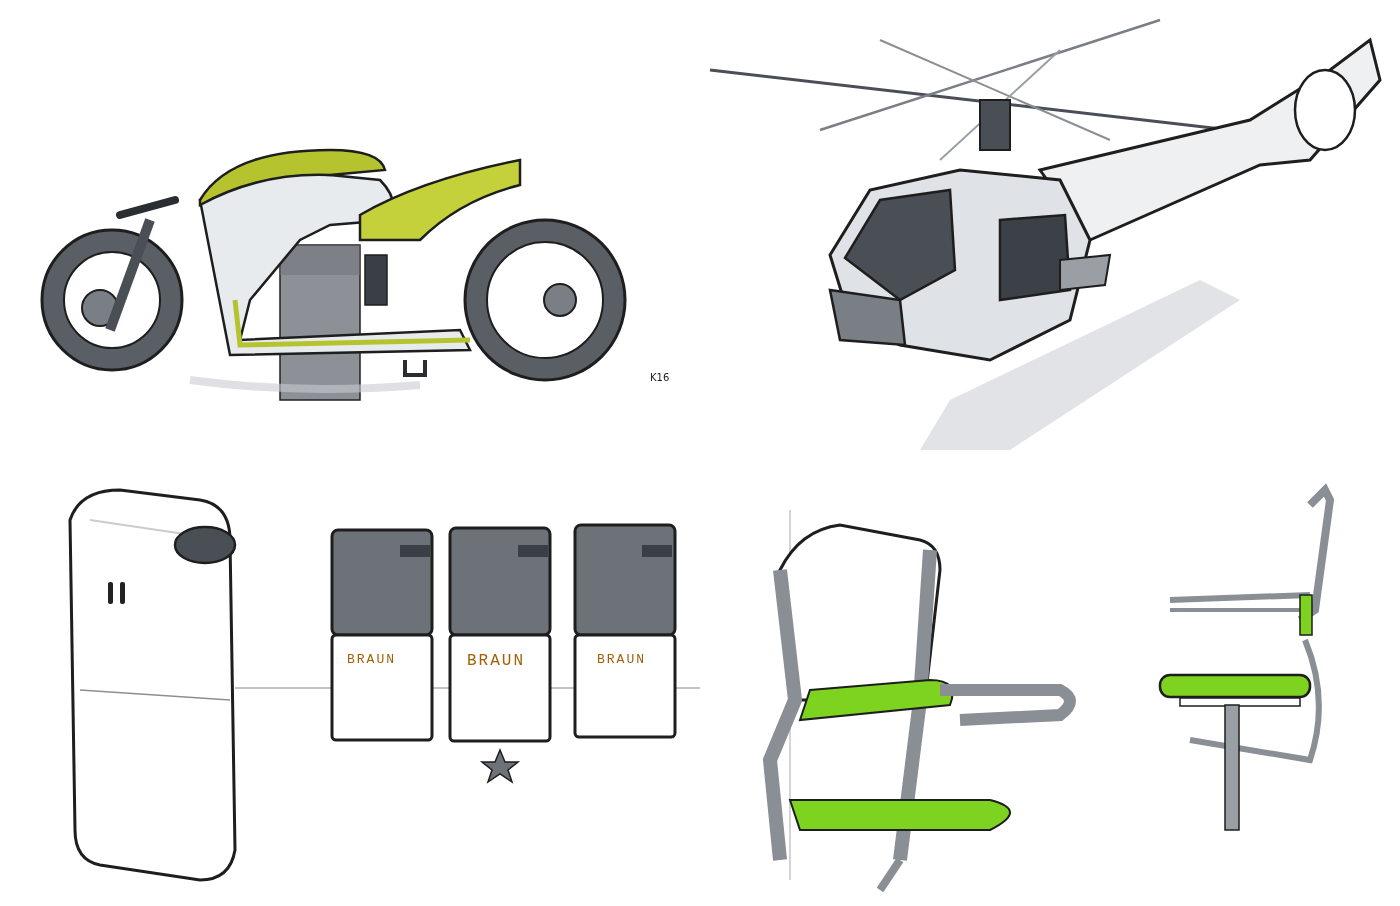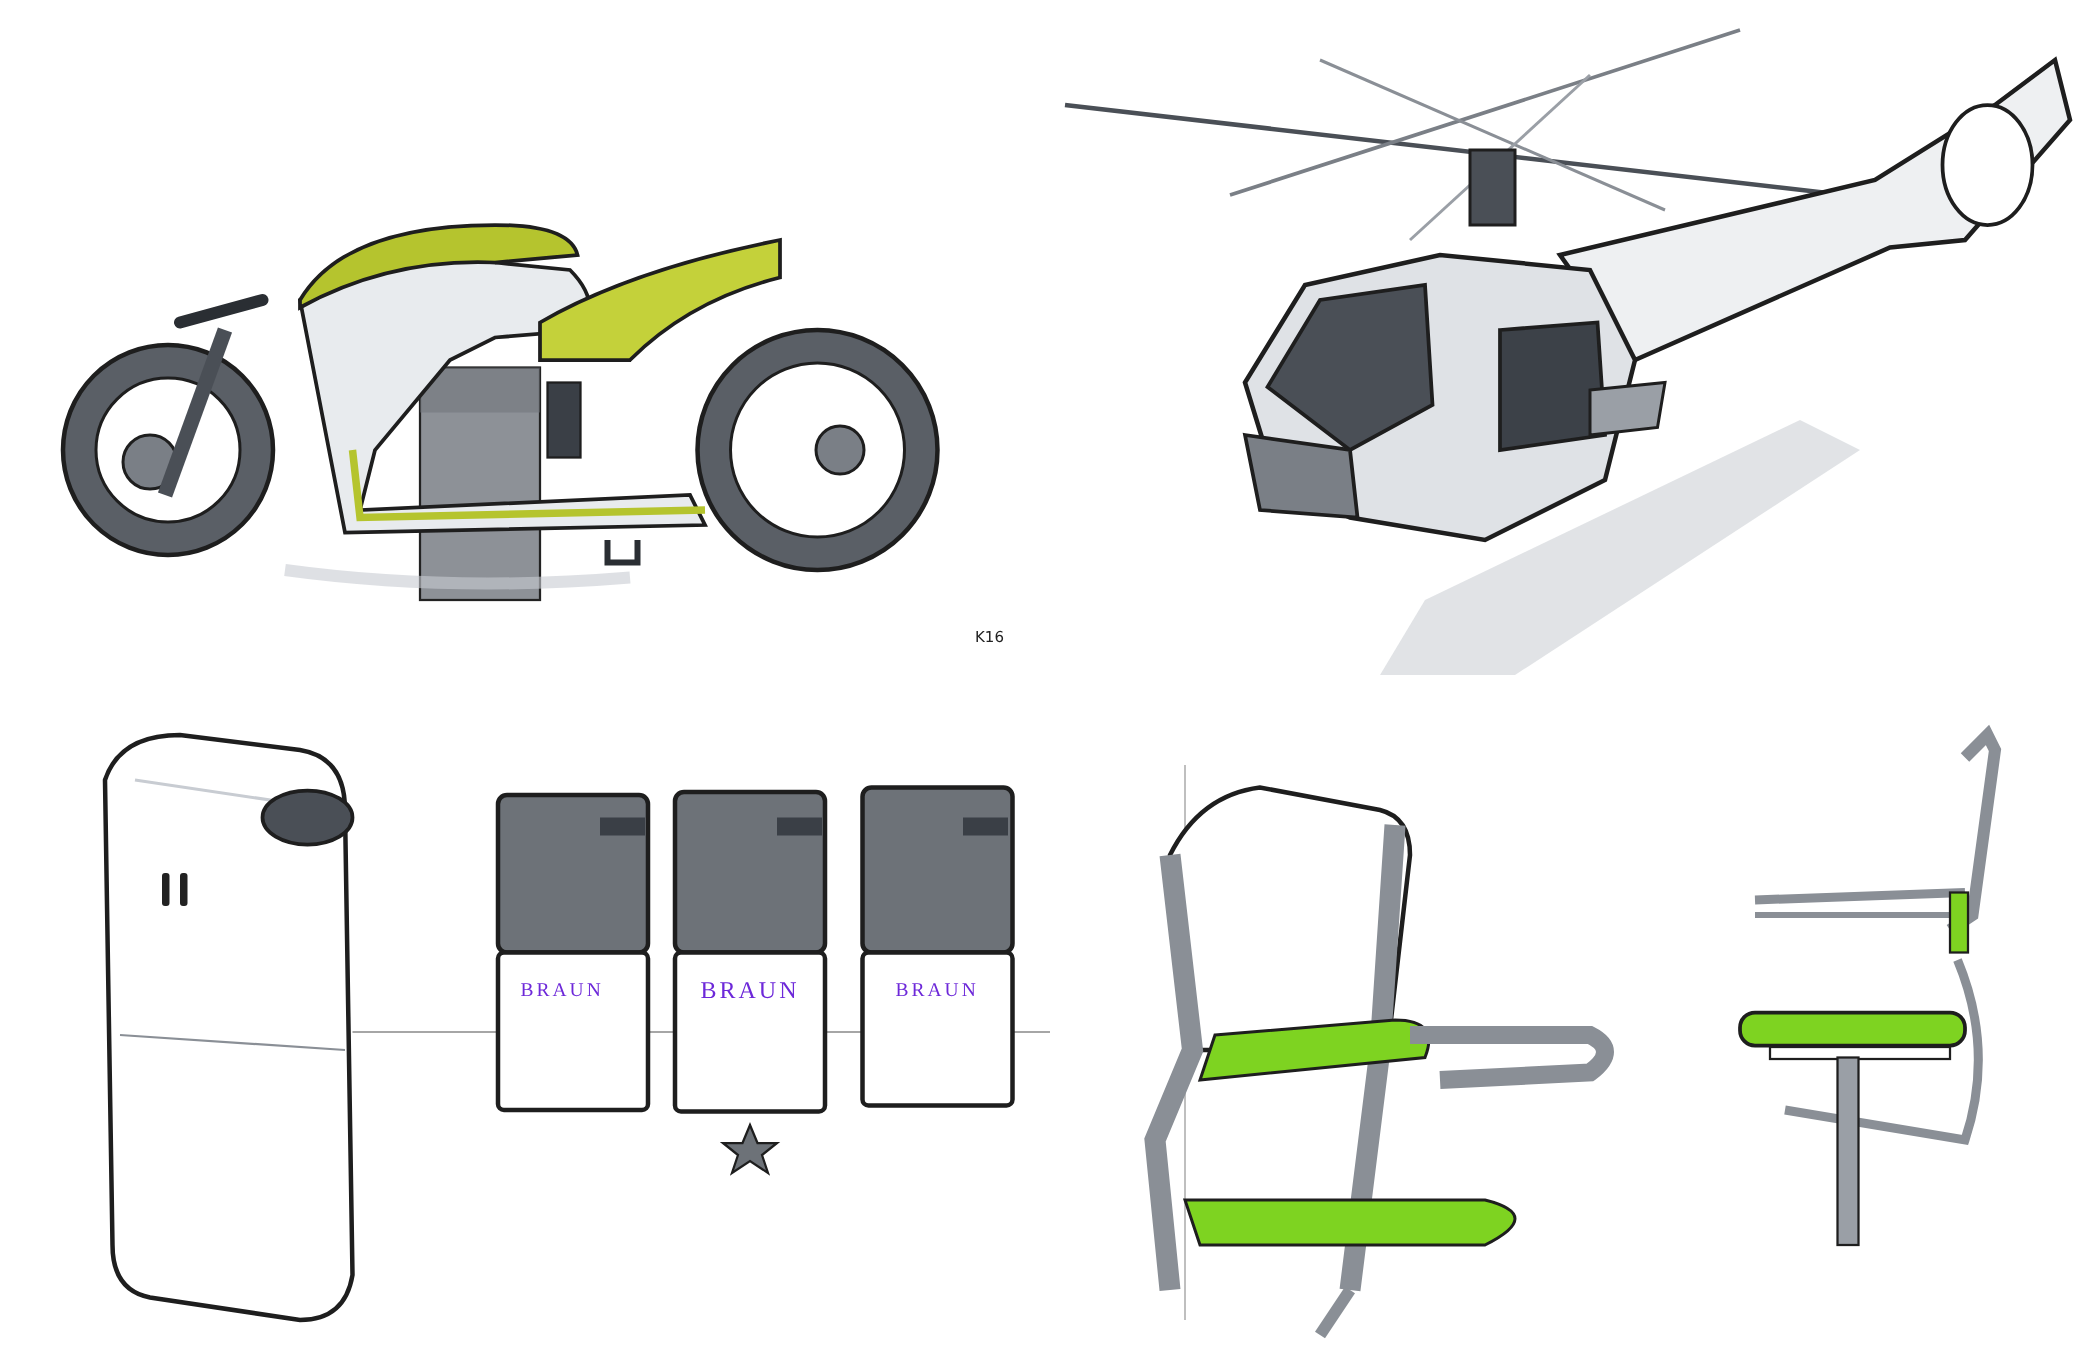--- a/index.html
+++ b/index.html
@@ -1,18 +1,18 @@
 <!DOCTYPE html>
 <html><head>
 <meta charset="utf-8">
 <style>
   html,body{margin:0;padding:0;background:#ffffff;}
   body{width:1400px;height:906px;position:relative;overflow:hidden;font-family:"Liberation Sans",sans-serif;}
   svg{position:absolute;left:0;top:0;}
-  .brand{position:absolute;font-family:Liberation Serif, serif;letter-spacing:2px;color:#6d28d9;}
+  .brand{position:absolute;font-family:Liberation Mono, monospace;letter-spacing:2px;color:#a16207;}
   .sig{position:absolute;font-family:"DejaVu Sans",sans-serif;font-size:10px;color:#222;}
 </style>
 </head>
 <body>
 
 <svg width="1400" height="906" viewBox="0 0 1400 906">
 
   <g>
     <rect x="280" y="245" width="80" height="155" fill="#8d9197" stroke="#222" stroke-width="1.5"></rect>
     <rect x="280" y="245" width="80" height="30" fill="#6d7177" opacity=".5"></rect>
@@ -112,13 +112,13 @@
     <rect x="1160" y="675" width="150" height="22" rx="10" fill="#7ed321" stroke="#1e1e1e" stroke-width="2.5"></rect>
     <rect x="1180" y="698" width="120" height="8" fill="#ffffff" stroke="#1e1e1e" stroke-width="1.5"></rect>
     <path d="M1305 640 Q1330 700 1310 760 L1190 740" fill="none" stroke="#8a8f96" stroke-width="6"></path>
     <rect x="1225" y="705" width="14" height="125" fill="#9a9fa6" stroke="#1e1e1e" stroke-width="1.5"></rect>
   </g>
 </svg>
 
 <div class="brand" style="left:347px;top:652px;font-size:13px;">BRAUN</div>
 <div class="brand" style="left:467px;top:652px;font-size:16px;">BRAUN</div>
 <div class="brand" style="left:597px;top:652px;font-size:13px;">BRAUN</div>
-<div class="sig" style="left:650px;top:372px;margin-top:48px;">K16</div>
+<div class="sig" style="left:650px;top:372px;">K16</div>
 
 </body></html>

